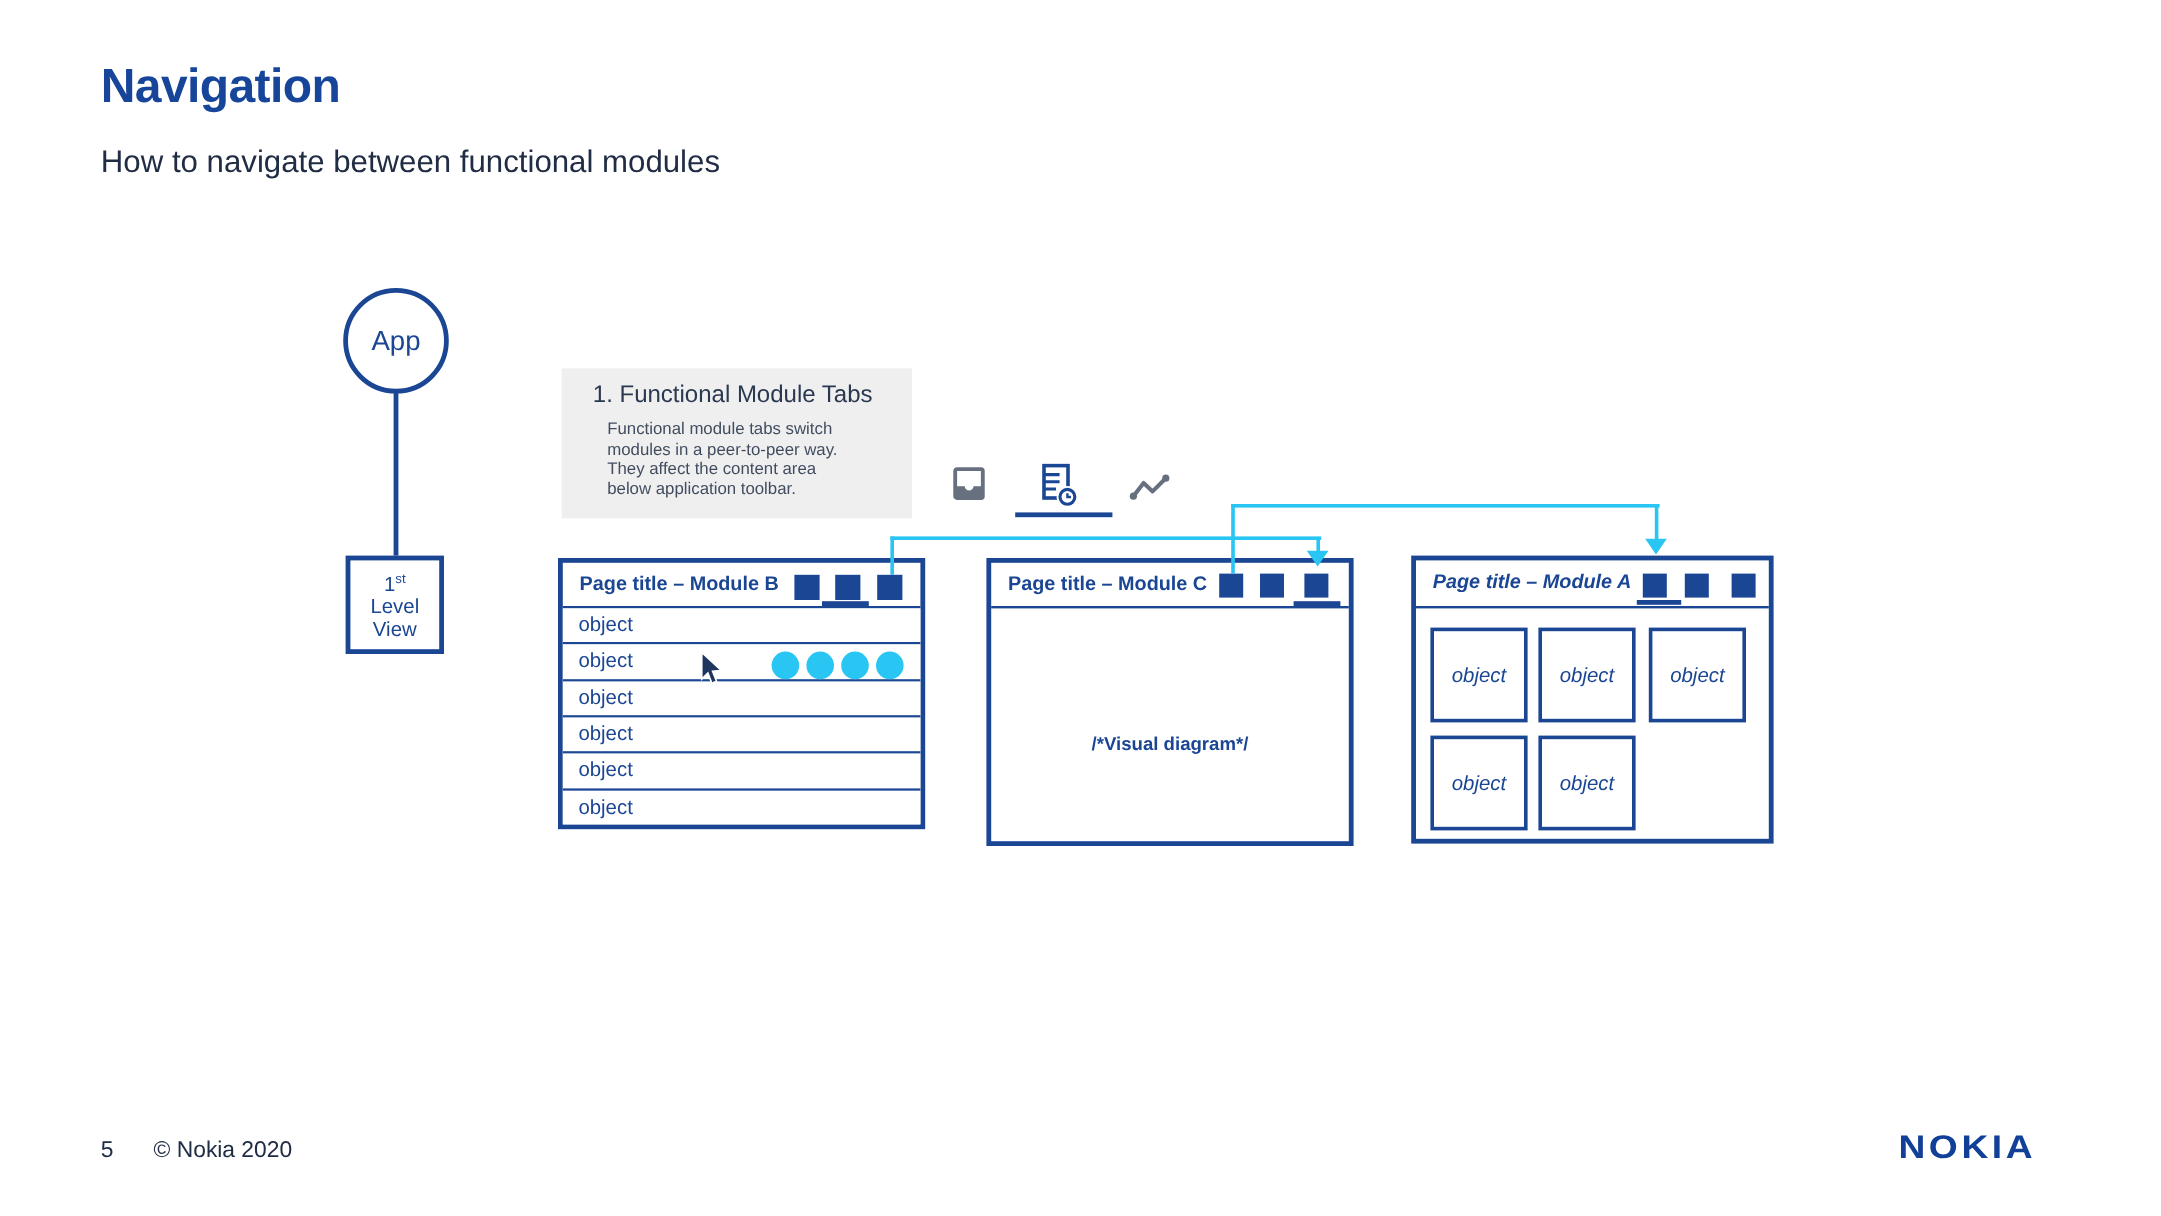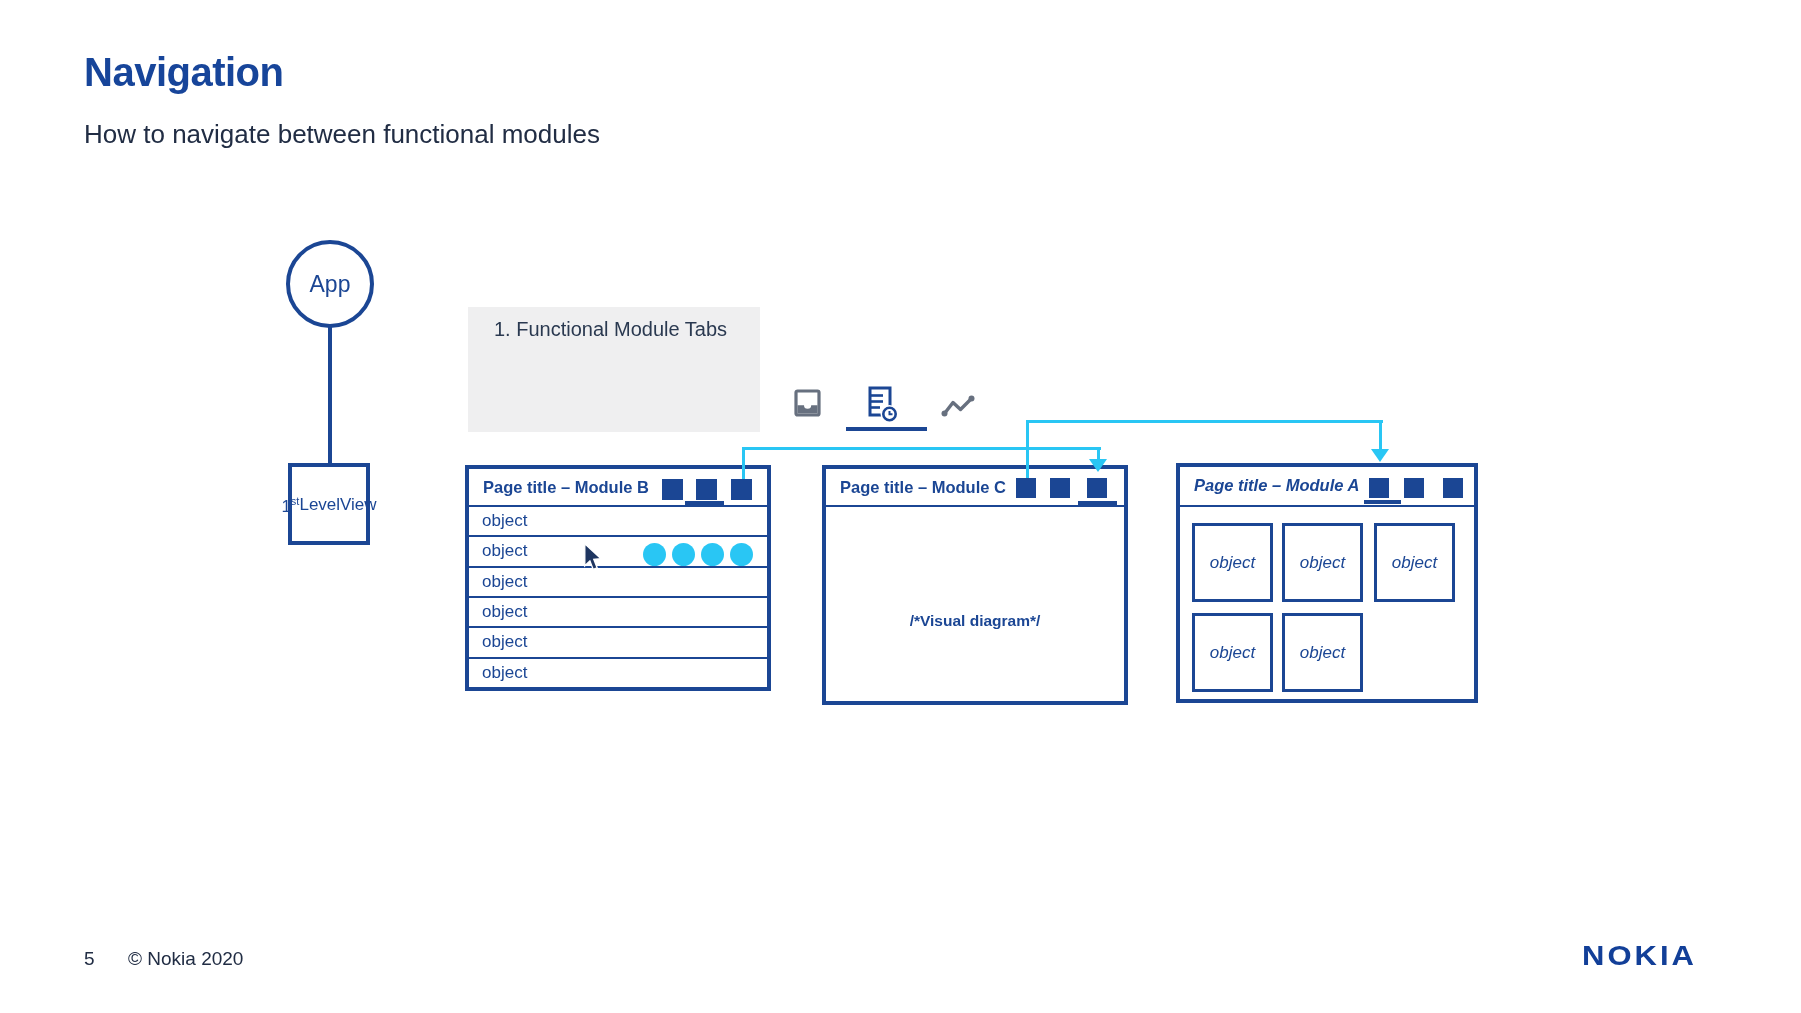--- a/index.html
+++ b/index.html
@@ -10,21 +10,21 @@
   
   .page-title { left:84px; top:50px; font-size:40px; font-weight:700; color:#17459A; letter-spacing:-0.5px; }
   .page-subtitle { left:84px; top:119px; font-size:26px; font-weight:400; color:#212D44; }
 
   
   .app-circle { left:286px; top:240px; width:88px; height:88px; border:4px solid #1B4694;
                 border-radius:50%; box-sizing:border-box; display:flex; align-items:center;
                 justify-content:center; font-size:23px; font-weight:500; color:#1B4694; background:#fff; }
   .connector-v { left:328px; top:326px; width:4px; height:138px; background:#1B4694; }
   .level-box { left:288px; top:463px; width:82px; height:82px; border:4px solid #1B4694;
-               box-sizing:border-box; display:flex; flex-direction:row; align-items:center;
+               box-sizing:border-box; display:flex; flex-direction:column; align-items:center;
                justify-content:center; text-align:center; font-size:17px; font-weight:500;
                color:#1B4694; line-height:19px; background:#fff; }
   .level-box sup { font-size:11px; }
 
   
   .info-box { left:468px; top:307px; width:292px; height:125px; background:#EFEFF0; }
   .info-heading { left:26px; top:11px; font-size:20px; font-weight:400; color:#2A3950; }
   .info-body { left:38px; top:42px; font-size:14px; line-height:16.5px; color:#414D5F; white-space:pre-line; }
 
   
@@ -78,20 +78,24 @@
   </div>
   <div class="abs connector-v"></div>
   <div class="abs level-box">
     <span><span>1</span><sup>st</sup></span>
     <span>Level</span>
     <span>View</span>
   </div>
 
   <div class="abs info-box">
     <div class="abs info-heading">1. Functional Module Tabs</div>
+    <div class="abs info-body">Functional module tabs switch
+modules in a peer-to-peer way.
+They affect the content area
+below application toolbar.</div>
   </div>
 
   <span class="icon-wrap" style="left:794px; top:389px;">
     <svg width="27" height="28" viewBox="0 0 27 28">
       <rect x="2" y="2" width="23" height="24" rx="1.5" fill="none" stroke="#67707F" stroke-width="3.2"></rect>
       <path d="M3.5 16.2 H10 a3.6 3.6 0 0 0 7.2 0 H23.5 V24.5 H3.5 Z" fill="#67707F"></path>
     </svg>
   </span>
   <span class="icon-wrap" style="left:866px; top:386px;">
     <svg width="32" height="38" viewBox="0 0 32 38">

